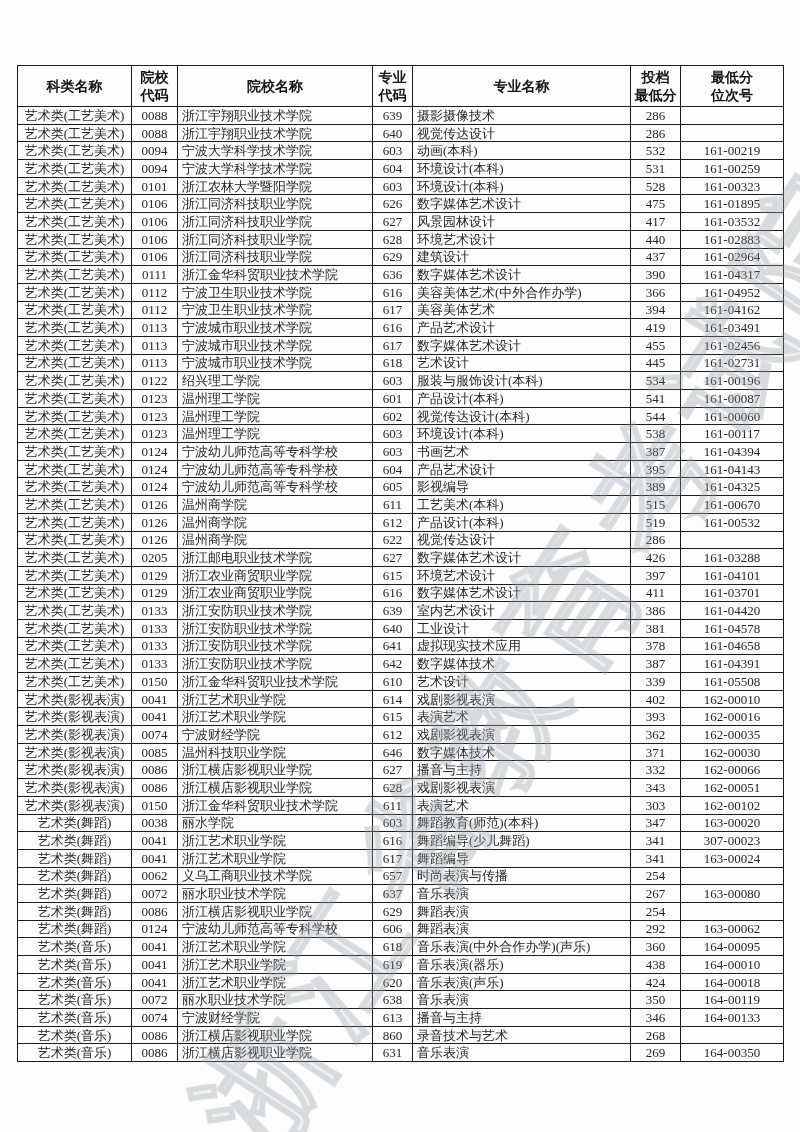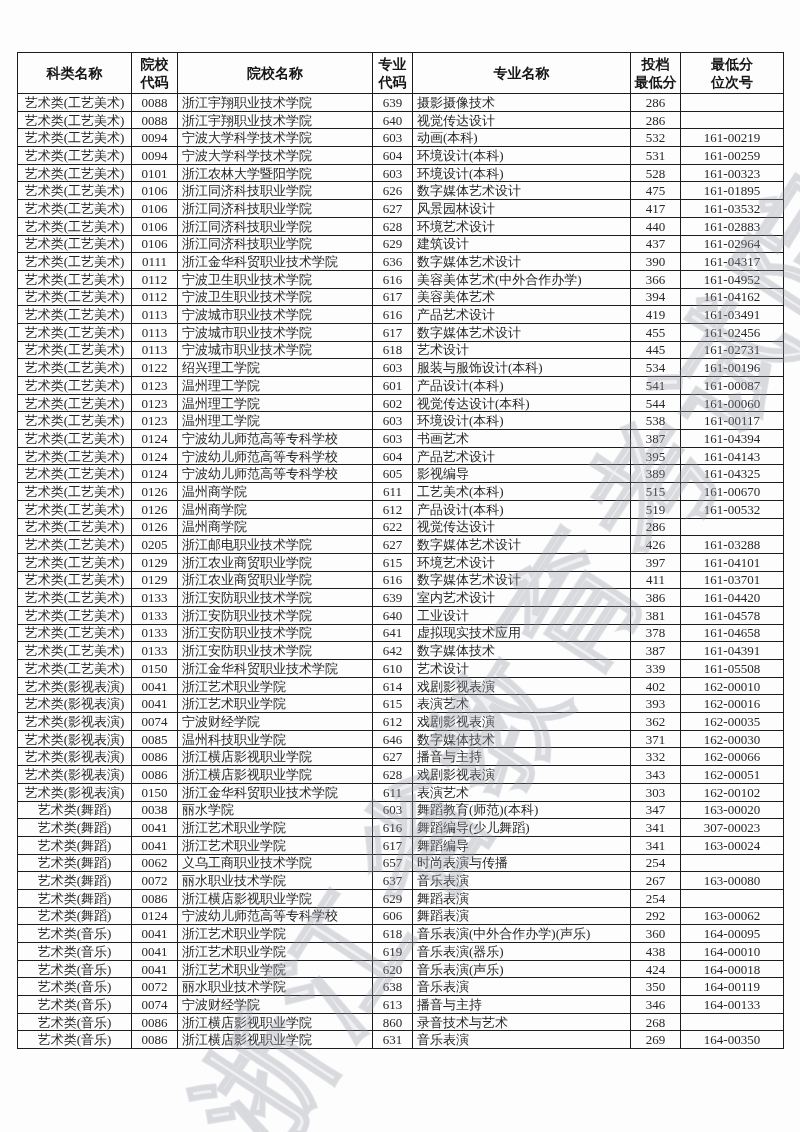--- a/index.html
+++ b/index.html
@@ -21,21 +21,21 @@
     font-size: 18px;
     font-weight: bold;
     letter-spacing: 1px;
     font-family: "Liberation Sans", "DejaVu Sans", sans-serif;
     color: #1b1b1b;
     z-index: 1;
   }
   table.score-table {
     position: absolute;
     left: 17px;
-    top: 52px;
+    top: 65px;
     width: 766px;
     border-collapse: collapse;
     table-layout: fixed;
     z-index: 1;
     background: transparent;
   }
   .score-table col.c-category { width: 114px; }
   .score-table col.c-college-code { width: 46px; }
   .score-table col.c-college-name { width: 195px; }
   .score-table col.c-major-code { width: 40px; }

